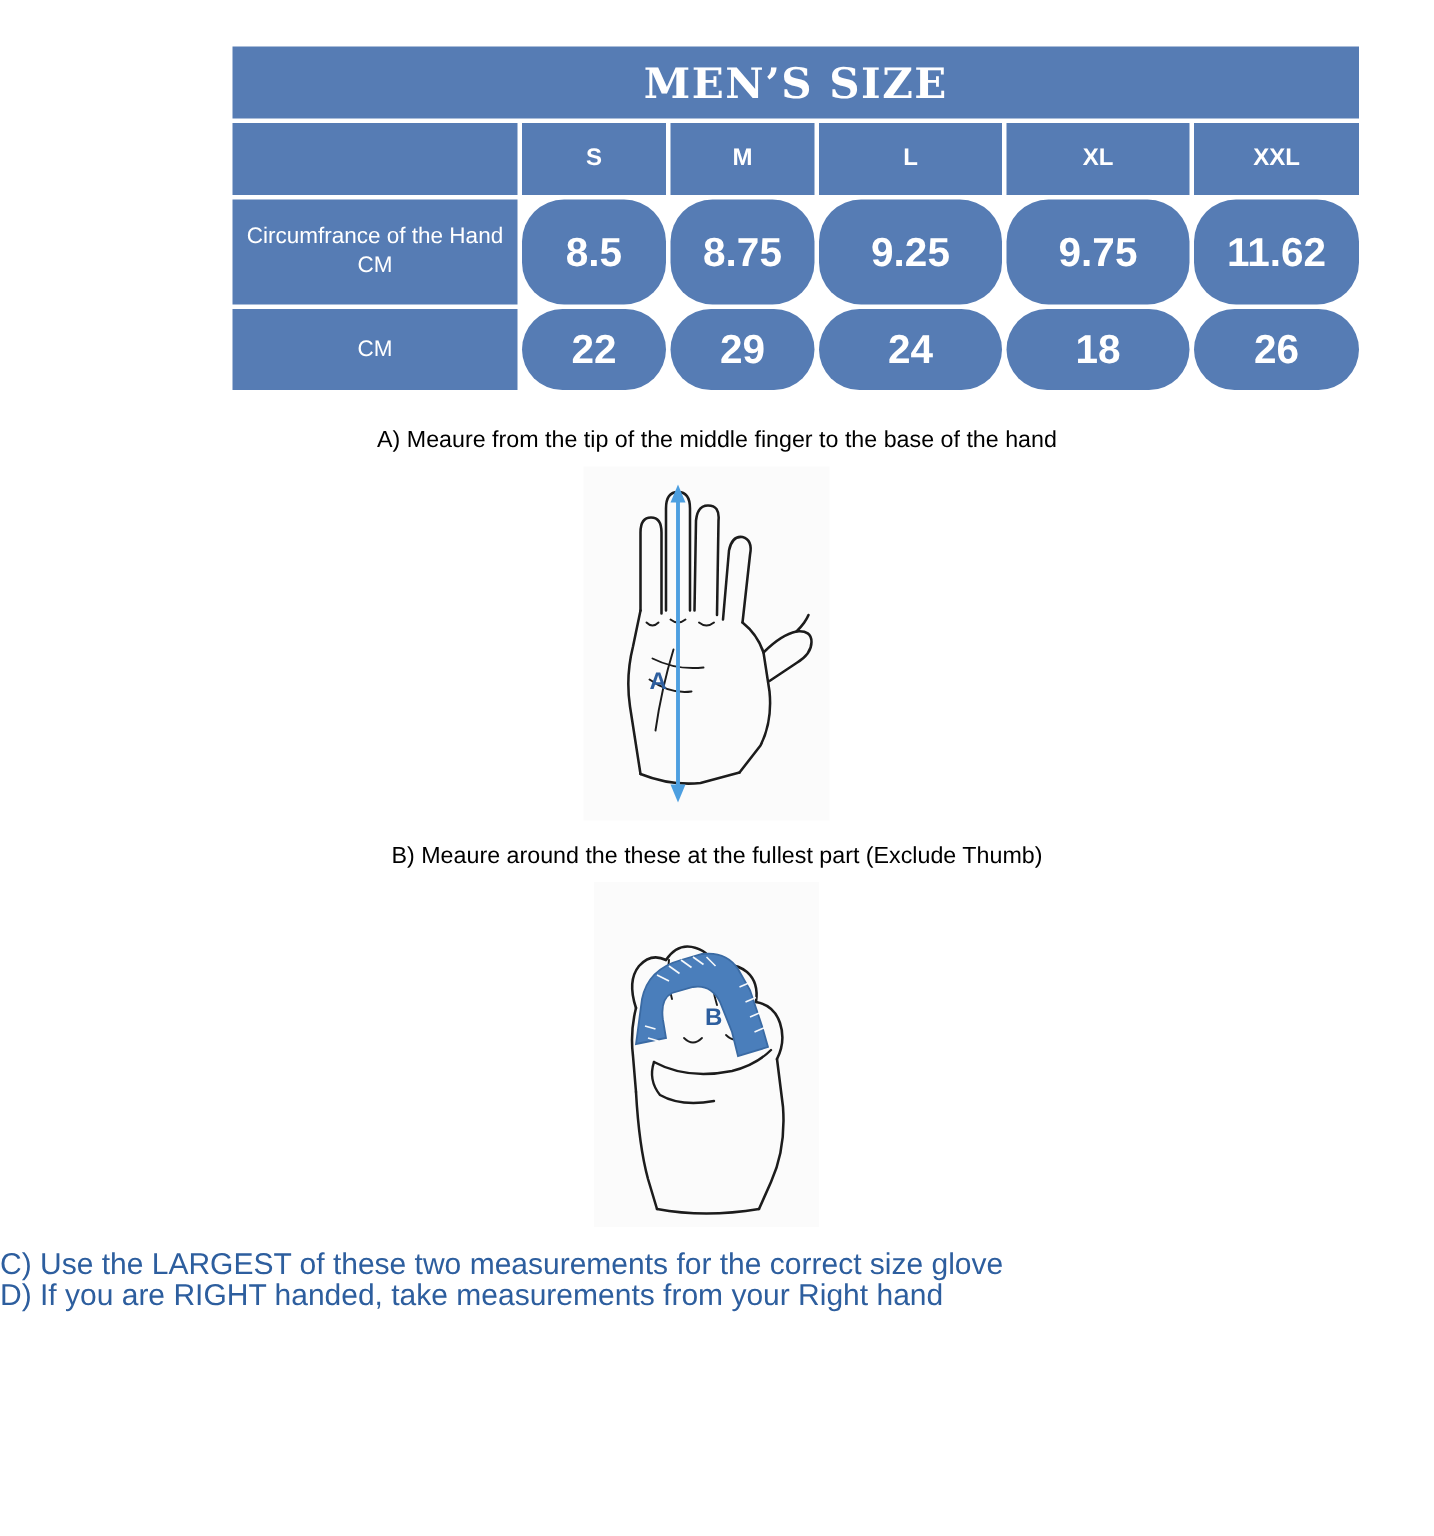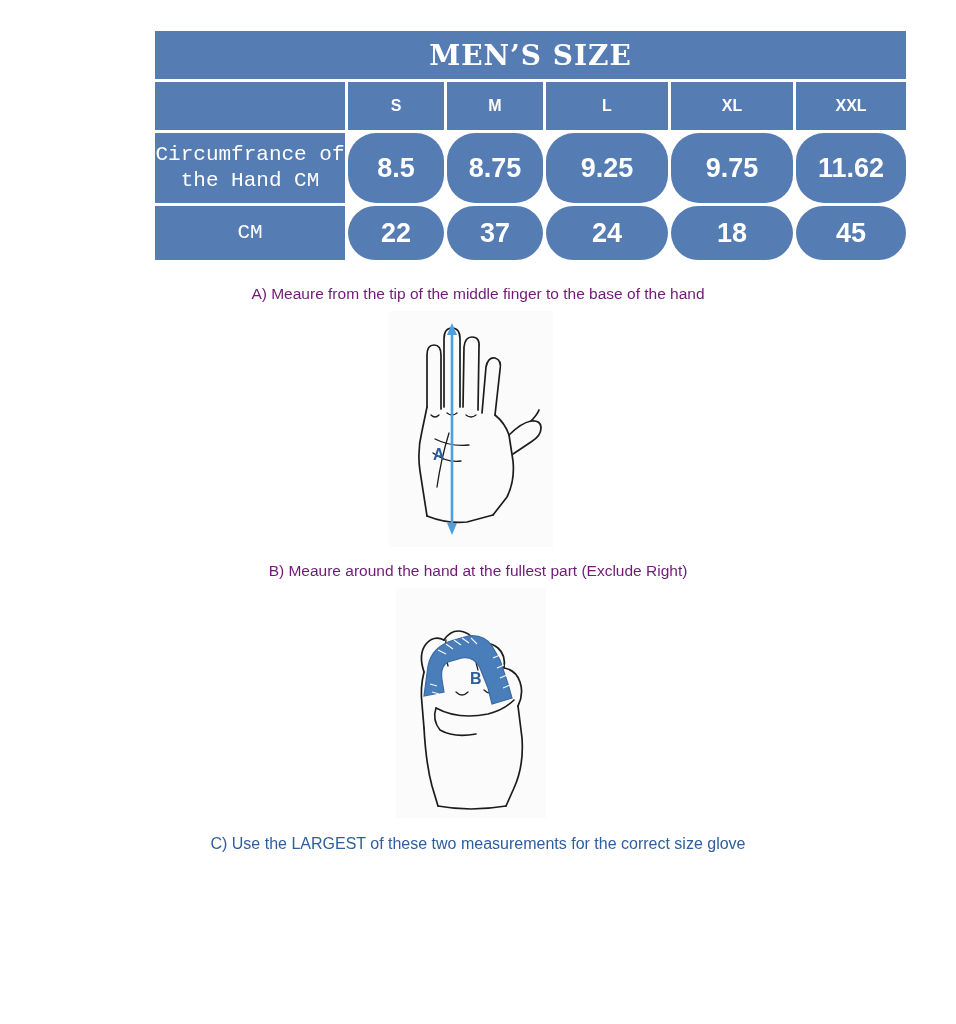--- a/index.html
+++ b/index.html
@@ -44,26 +44,25 @@
     font-size: 28px;
     letter-spacing: 1px;
   }
   .hdr-blank { background: #567cb4 !important; }
   .hdr-cell {
     height: 48px;
     font-size: 16px;
     font-weight: bold;
   }
   .row-label {
-    font-size: 21px;
+    font-size: 15px;
     font-weight: normal;
     text-align: left;
     padding: 0 14px;
     line-height: 1.25;
-    font-family: Liberation Mono, monospace;
   }
   .row-label.center {
     text-align: center;
     padding: 12px;
   }
   .data-cell {
     font-size: 27px;
     font-weight: bold;
     border-radius: 28px;
   }
@@ -76,35 +75,34 @@
   col.c2 { width: 96px; }
   col.c3 { width: 122px; }
   col.c4 { width: 122px; }
   col.c5 { width: 110px; }
 
   
   .caption {
     position: absolute;
     width: 100%;
     text-align: center;
-    color: #701a75;
+    color: #000000;
     font-size: 15.5px;
     font-family: "Liberation Sans", sans-serif;
   }
   #cap-a { top: 285px; }
   #cap-b { top: 562px; }
 
   .footer-notes {
     position: absolute;
     top: 833px;
     left: 0;
     width: 100%;
-    text-align: center;
     color: #2d5e9e;
-    font-size: 16px;
+    font-size: 20px;
     line-height: 21px;
   }
   .footer-notes div { white-space: nowrap; }
 
   
   .figure {
     position: absolute;
     background: #fbfbfb;
   }
   #fig-a { left: 389px; top: 311px; width: 164px; height: 236px; }
@@ -148,24 +146,24 @@
           <td class="row-label">Circumfrance of the Hand CM</td>
           <td class="data-cell">8.5</td>
           <td class="data-cell">8.75</td>
           <td class="data-cell">9.25</td>
           <td class="data-cell">9.75</td>
           <td class="data-cell">11.62</td>
         </tr>
         <tr class="r3">
           <td class="row-label center">CM</td>
           <td class="data-cell">22</td>
-          <td class="data-cell">37</td>
+          <td class="data-cell">29</td>
           <td class="data-cell">24</td>
           <td class="data-cell">18</td>
-          <td class="data-cell">45</td>
+          <td class="data-cell">26</td>
         </tr>
       </tbody>
     </table>
   </div>
 
   <div class="caption" id="cap-a">A) Meaure from the tip of the middle finger to the base of the hand</div>
 
   <div class="figure" id="fig-a">
     <svg width="164" height="236" viewBox="0 0 164 236">
       <g fill="none" stroke="#1c1c1c" stroke-width="1.7" stroke-linecap="round" stroke-linejoin="round">
@@ -198,21 +196,21 @@
 
       <g>
         <line x1="63" y1="18" x2="63" y2="216" stroke="#4d9fe0" stroke-width="2.6"></line>
         <polygon points="63,12 58,24 68,24" fill="#4d9fe0"></polygon>
         <polygon points="63,224 58,212 68,212" fill="#4d9fe0"></polygon>
       </g>
     </svg>
     <span class="fig-letter" style="left:44px; top:135px;">A</span>
   </div>
 
-  <div class="caption" id="cap-b">B) Meaure around the hand at the fullest part (Exclude Right)</div>
+  <div class="caption" id="cap-b">B) Meaure around the these at the fullest part (Exclude Thumb)</div>
 
   <div class="figure" id="fig-b">
     <svg width="150" height="230" viewBox="0 0 150 230">
       <g fill="none" stroke="#1c1c1c" stroke-width="1.7" stroke-linecap="round" stroke-linejoin="round">
 
         <path d="M28 84 Q22 66 30 56 Q38 47 48 52"></path>
         <path d="M48 52 Q56 40 68 44 Q78 47 80 58"></path>
         <path d="M80 58 Q92 52 102 60 Q110 67 108 80"></path>
         <path d="M108 80 Q120 82 124 94 Q128 106 122 118"></path>
         <path d="M28 84 Q24 100 26 116 L28 140"></path>
@@ -247,15 +245,16 @@
           <line x1="34" y1="96" x2="41" y2="98"></line>
           <line x1="36" y1="104" x2="43" y2="106"></line>
         </g>
       </g>
     </svg>
     <span class="fig-letter" style="left:74px; top:82px;">B</span>
   </div>
 
   <div class="footer-notes">
     <div>C) Use the LARGEST of these two measurements for the correct size glove</div>
+    <div>D) If you are RIGHT handed, take measurements from your Right hand</div>
   </div>
 
 </div>
 
 </body></html>

